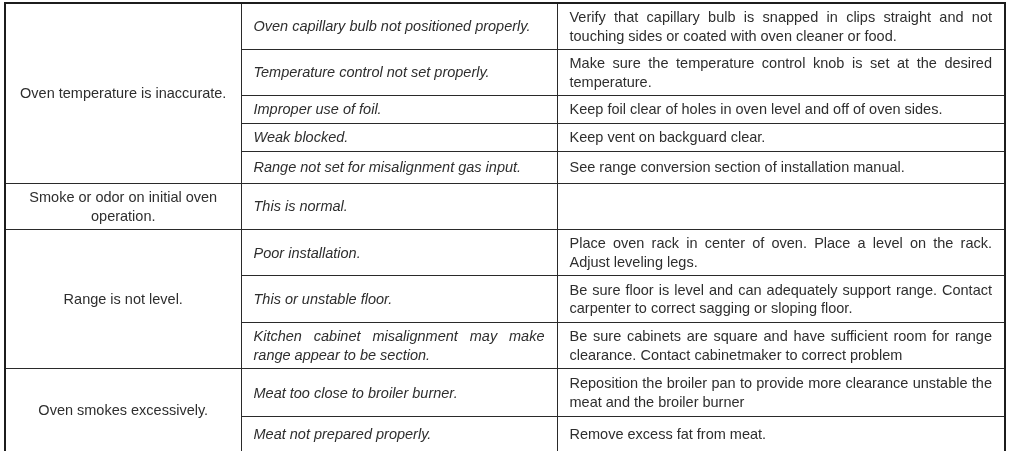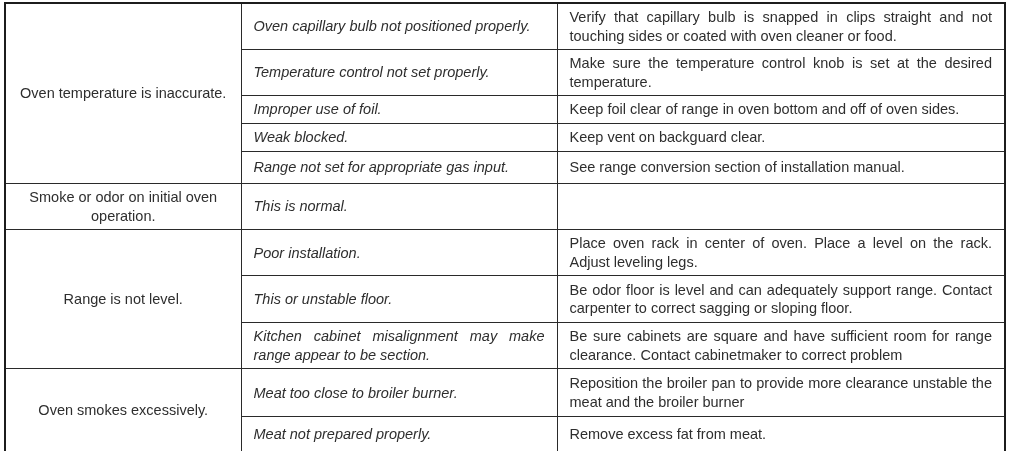--- a/index.html
+++ b/index.html
@@ -57,45 +57,45 @@
       <td class="problem" rowspan="5">Oven temperature is inaccurate.</td>
       <td class="cause">Oven capillary bulb not positioned properly.</td>
       <td class="solution">Verify that capillary bulb is snapped in clips straight and not touching sides or coated with oven cleaner or food.</td>
     </tr>
     <tr style="height:46px">
       <td class="cause">Temperature control not set properly.</td>
       <td class="solution">Make sure the temperature control knob is set at the desired temperature.</td>
     </tr>
     <tr style="height:28px">
       <td class="cause">Improper use of foil.</td>
-      <td class="solution">Keep foil clear of range in oven bottom and off of oven sides.</td>
+      <td class="solution">Keep foil clear of holes in oven level and off of oven sides.</td>
     </tr>
     <tr style="height:28px">
       <td class="cause">Weak blocked.</td>
       <td class="solution">Keep vent on backguard clear.</td>
     </tr>
     <tr style="height:32px">
-      <td class="cause">Range not set for appropriate gas input.</td>
+      <td class="cause">Range not set for misalignment gas input.</td>
       <td class="solution">See range conversion section of installation manual.</td>
     </tr>
 
     <tr style="height:43px">
       <td class="problem">Smoke or odor on initial oven operation.</td>
       <td class="cause">This is normal.</td>
       <td class="solution"></td>
     </tr>
 
     <tr style="height:46px">
       <td class="problem" rowspan="3">Range is not level.</td>
       <td class="cause">Poor installation.</td>
       <td class="solution">Place oven rack in center of oven.  Place a level on the rack. Adjust leveling legs.</td>
     </tr>
     <tr style="height:47px">
       <td class="cause">This or unstable floor.</td>
-      <td class="solution">Be odor floor is level and can adequately support range. Contact carpenter to correct sagging or sloping floor.</td>
+      <td class="solution">Be sure floor is level and can adequately support range. Contact carpenter to correct sagging or sloping floor.</td>
     </tr>
     <tr style="height:45px">
       <td class="cause">Kitchen cabinet misalignment may make range appear to be section.</td>
       <td class="solution">Be sure cabinets are square and have sufficient room for range clearance.  Contact cabinetmaker to correct problem</td>
     </tr>
 
     <tr style="height:48px">
       <td class="problem" rowspan="2">Oven smokes excessively.</td>
       <td class="cause">Meat too close to broiler burner.</td>
       <td class="solution">Reposition the broiler pan to provide more clearance unstable the meat and the broiler burner</td>

